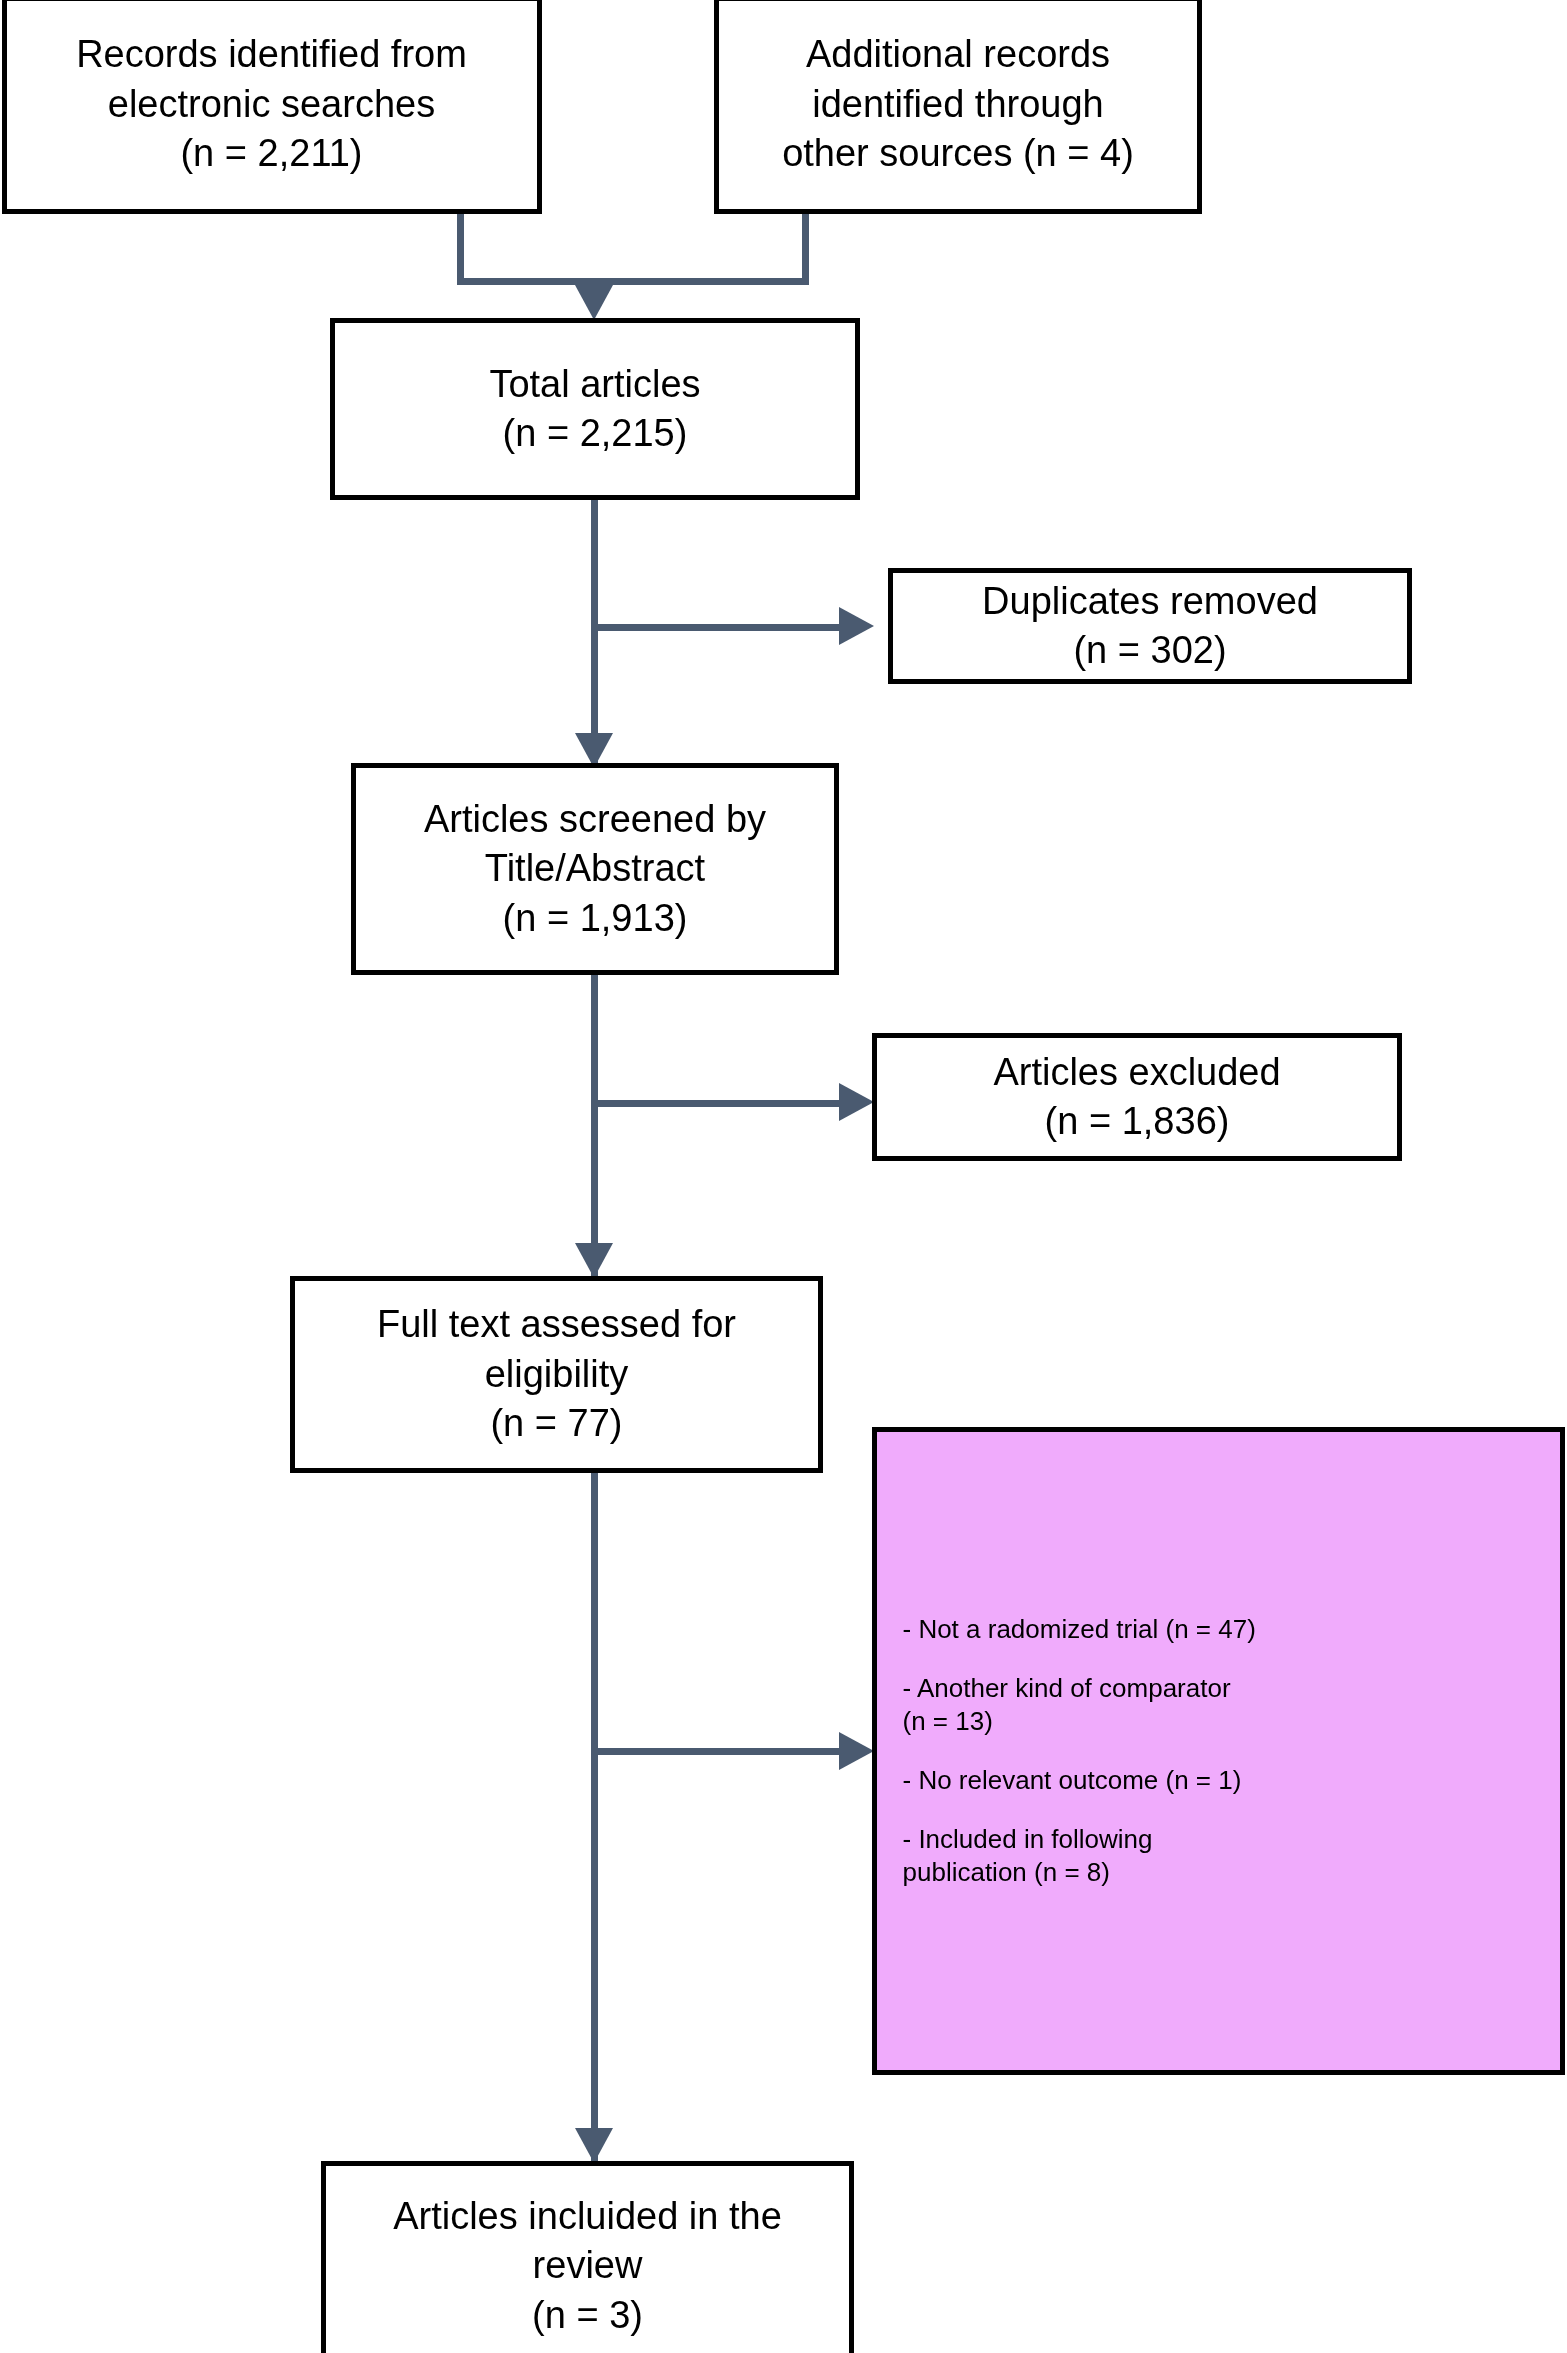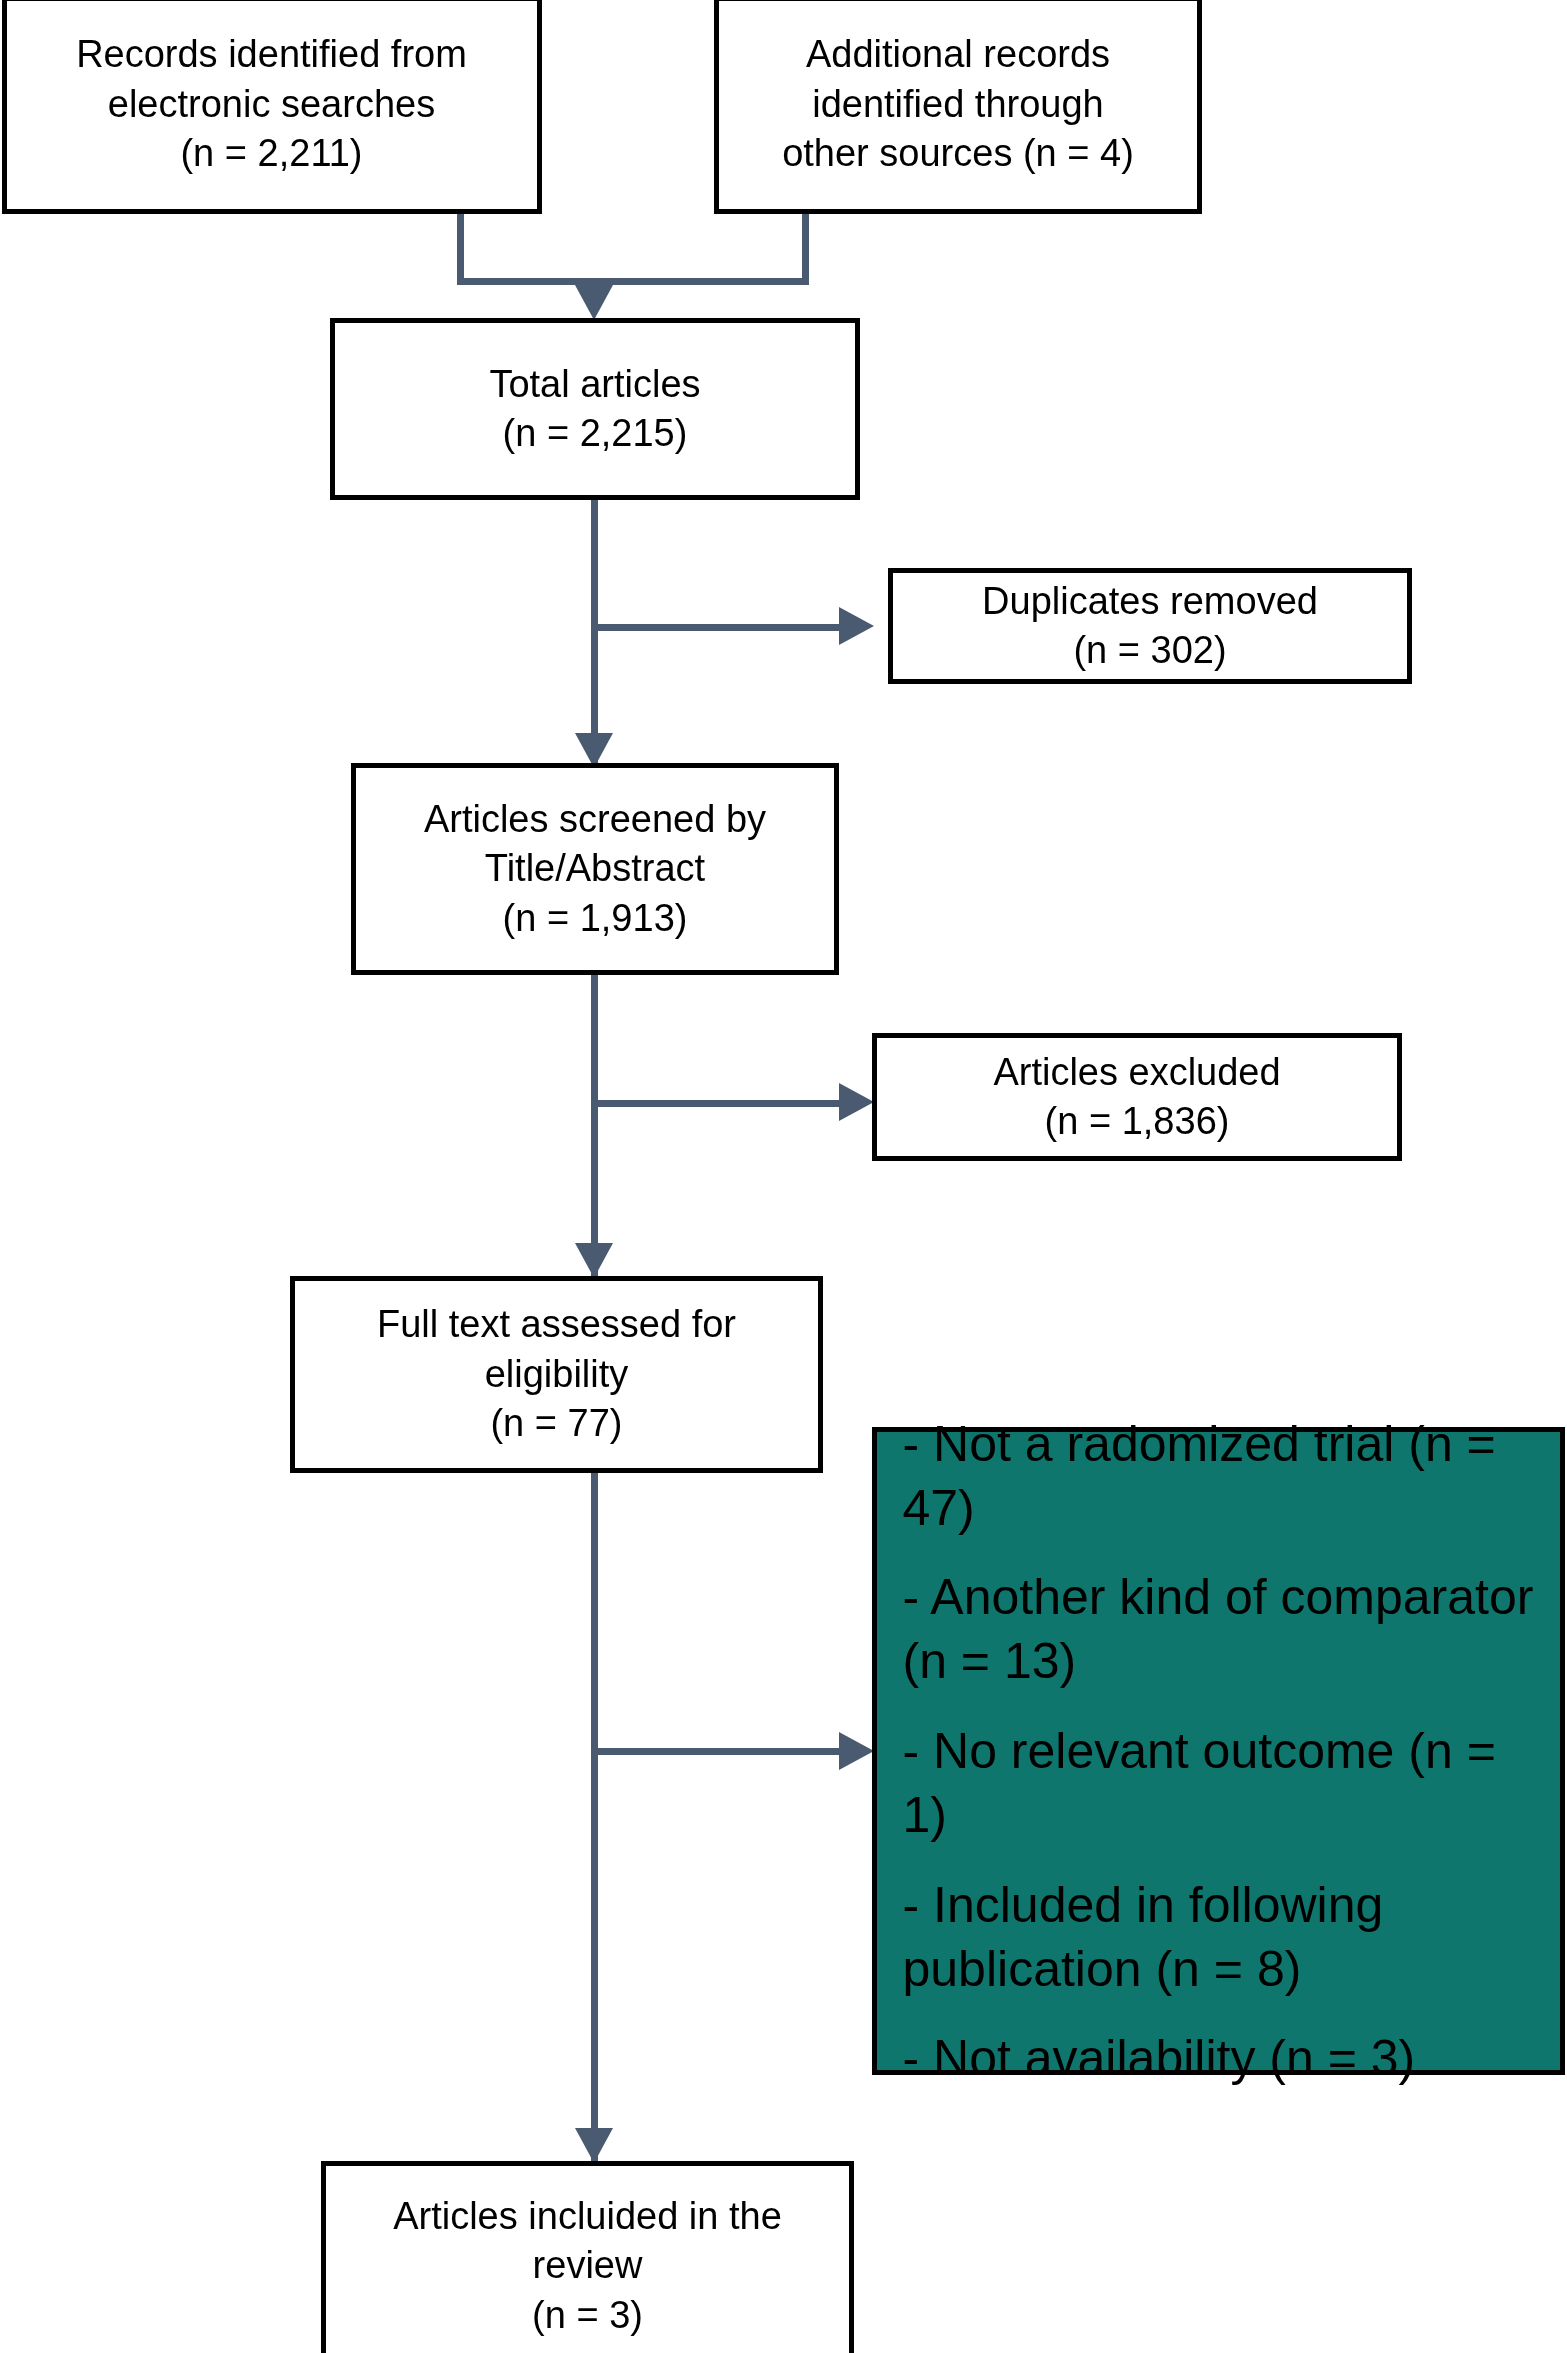--- a/index.html
+++ b/index.html
@@ -35,27 +35,27 @@
   }
   .flow-box .box-text {
     white-space: pre-line;
     padding: 0 10.5px;
   }
   
   .reasons-box {
     position: absolute;
     box-sizing: border-box;
     border: 5.3px solid #000000;
-    background: #0f766e;
+    background: #f0abfc;
     display: flex;
     flex-direction: column;
     justify-content: center;
     text-align: left;
     color: #000000;
-    font-size: 50px;
+    font-size: 26px;
     line-height: 1.28;
     padding: 13.5px 19.5px 13.5px 25.5px;
     z-index: 3;
   }
   .reasons-box .reason-item {
     white-space: pre-line;
     margin: 12.8px 0;
   }
   
   .conn {
@@ -149,21 +149,20 @@
   <div class="arrow-right" style="left:839px; top:1732px;"></div>
   <div class="arrow-down" style="left:575px; top:2128px;"></div>
 
   <div class="reasons-box" style="left:872px; top:1427px; width:693px; height:648px;">
     <div class="reason-item">- Not a radomized trial (n = 47)</div>
     <div class="reason-item">- Another kind of comparator
 (n = 13)</div>
     <div class="reason-item">- No relevant outcome (n = 1)</div>
     <div class="reason-item">- Included in following
 publication (n = 8)</div>
-    <div class="reason-item">- Not availability (n = 3)</div>
   </div>
 
   <div class="flow-box" style="left:321px; top:2161px; width:533px; height:210px;">
     <span class="box-text">Articles incluided in the
 review
 (n = 3)</span>
   </div>
 
 </div>
 

